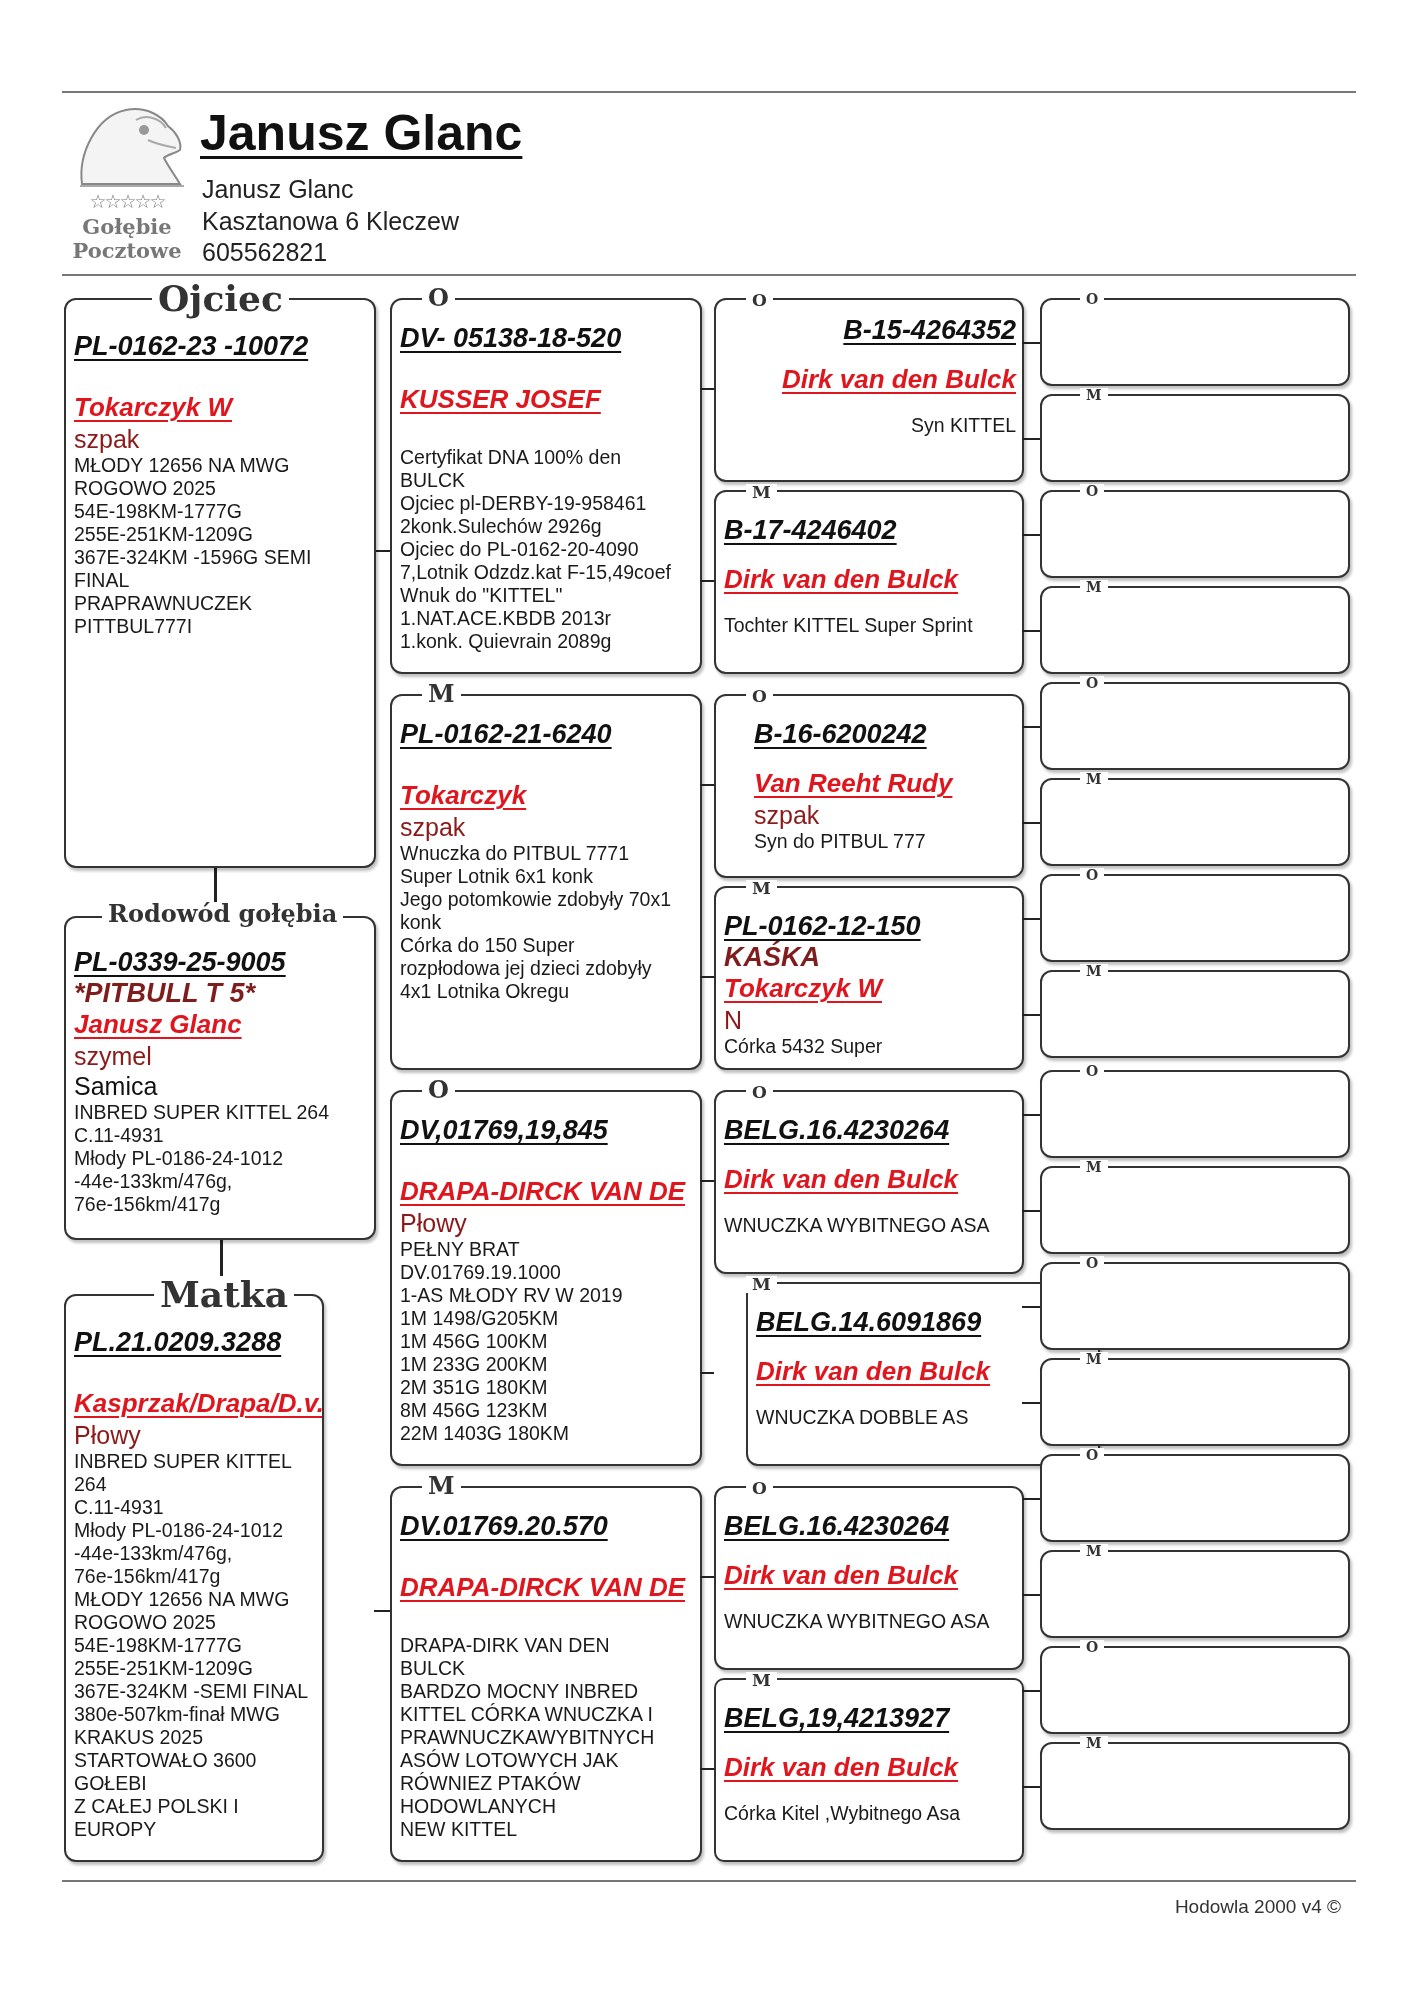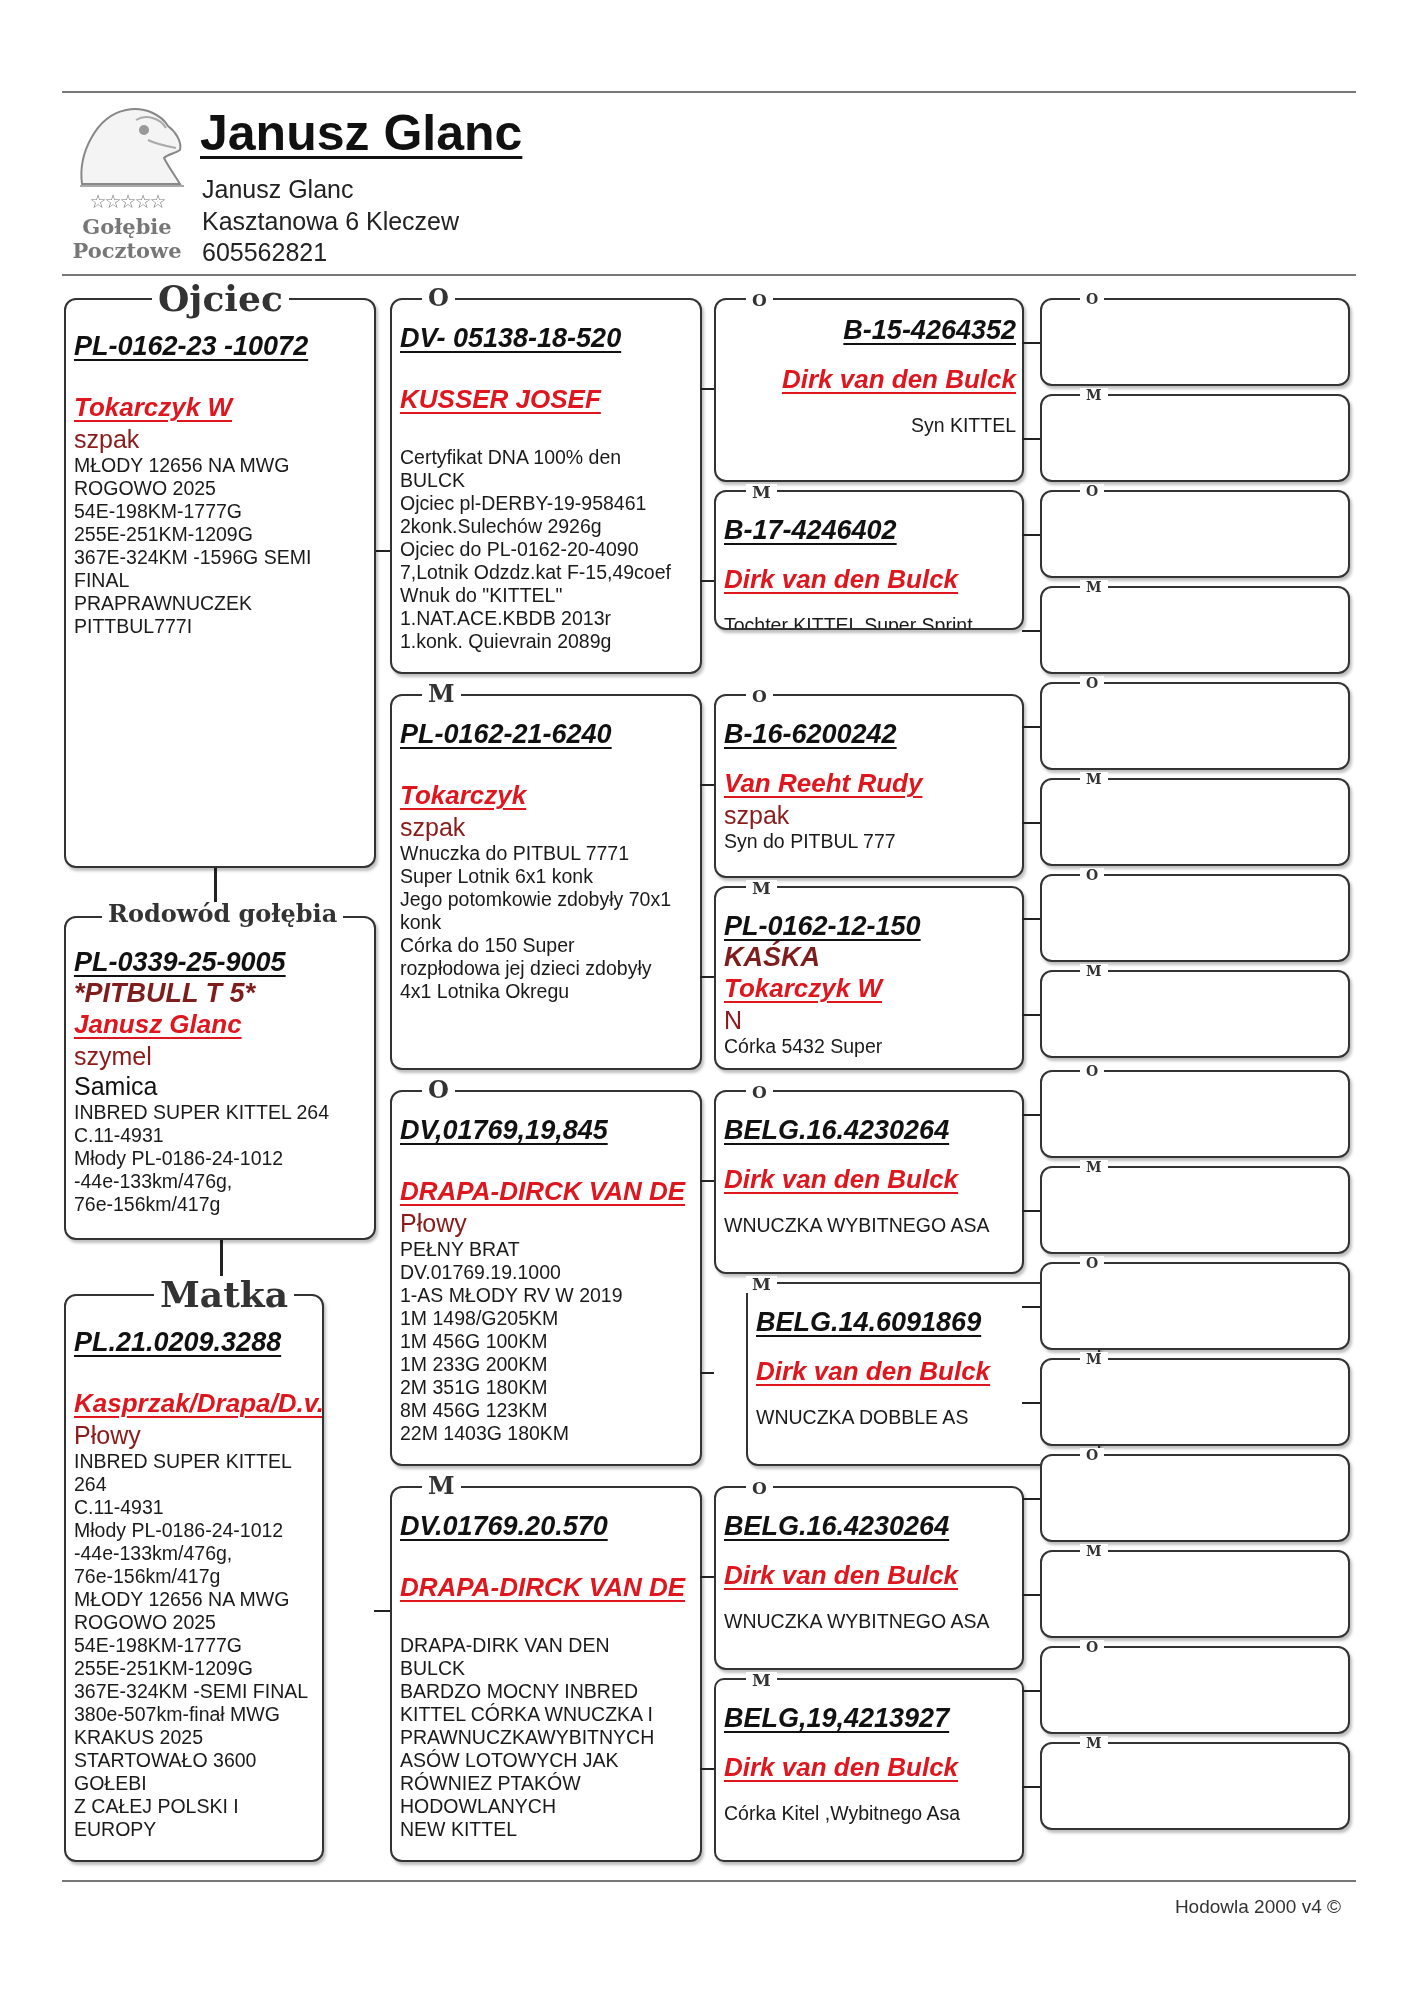--- a/index.html
+++ b/index.html
@@ -214,33 +214,33 @@
   <div class="content" style="top:14px;text-align:right;">
     <div class="ring">B-15-4264352</div>
     <div class="gap-s"></div>
     <div class="owner">Dirk van den Bulck</div>
     <div class="gap-s"></div>
     <div class="notes">Syn  KITTEL</div>
   </div>
 </div>
 <div class="box-label lbl-sm" style="left:746px; top:292px;">O</div>
 
-<div class="box" style="left:714px; top:490px; width:310px; height:140px;padding-left:43px;">
+<div class="box" style="left:714px; top:490px; width:310px; height:184px;padding-left:43px;">
   <div class="content" style="top:22px;">
     <div class="ring">B-17-4246402</div>
     <div class="gap-s"></div>
     <div class="owner">Dirk van den Bulck</div>
     <div class="gap-s"></div>
     <div class="notes">Tochter KITTEL Super Sprint</div>
   </div>
 </div>
 <div class="box-label lbl-sm" style="left:746px; top:484px;">M</div>
 
 <div class="box" style="left:714px; top:694px; width:310px; height:184px;">
-  <div class="content" style="top:22px;">
+  <div class="content" style="top:22px;margin-left:30px;">
     <div class="ring">B-16-6200242</div>
     <div class="gap-s"></div>
     <div class="owner">Van Reeht Rudy</div>
     <div class="color">szpak</div>
     <div class="notes">Syn do PITBUL 777</div>
   </div>
 </div>
 <div class="box-label lbl-sm" style="left:746px; top:688px;">O</div>
 
 <div class="box" style="left:714px; top:886px; width:310px; height:184px;">

